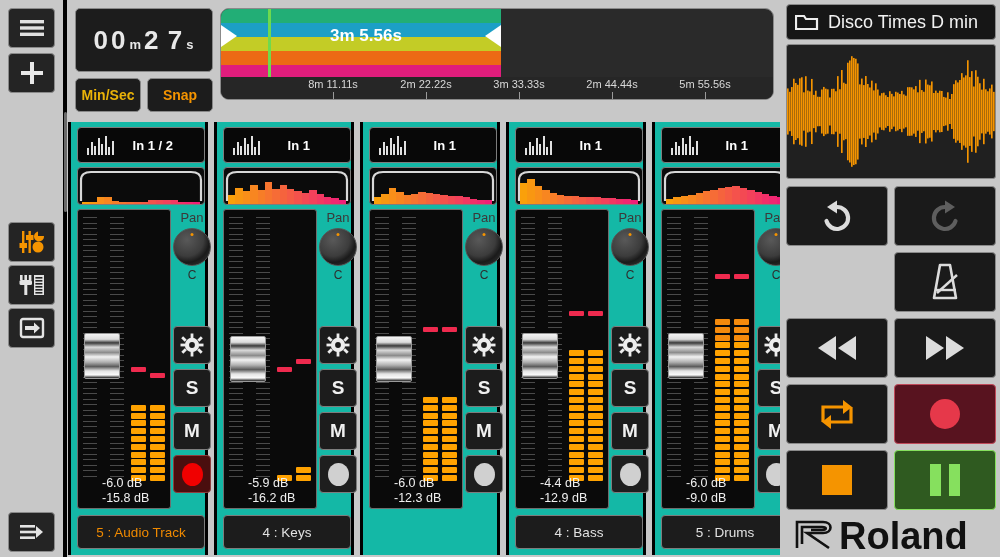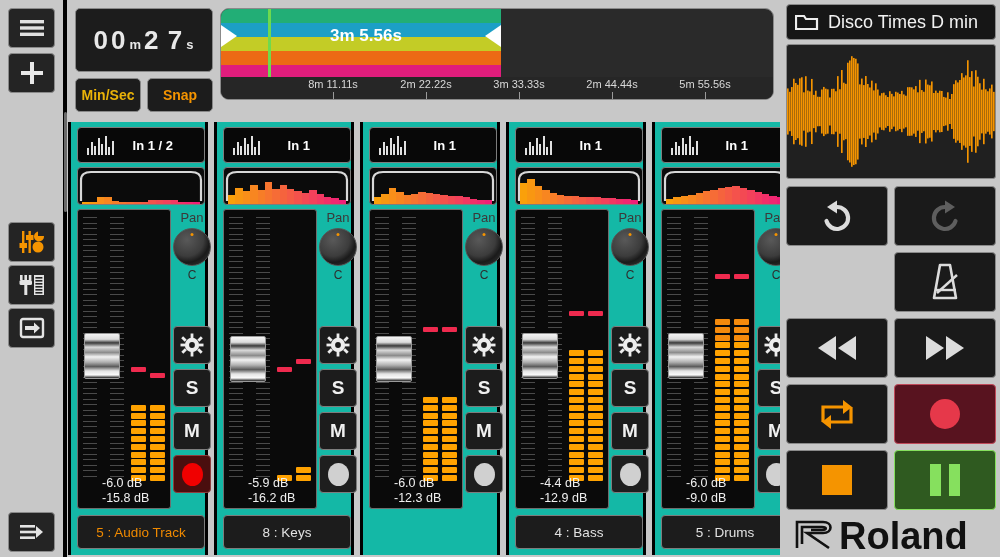--- a/index.html
+++ b/index.html
@@ -775,21 +775,21 @@
               </g>
               <circle cx="12" cy="12" r="2.9" fill="#1c1c1c"></circle>
             </svg>
           </div>
           <div class="side-btn">S</div>
           <div class="side-btn">M</div>
           <div class="side-btn rec-btn">
             <span class="rec-dot"></span>
           </div>
         </div>
-        <div class="ch-name">8 : Keys</div>
+        <div class="ch-name">4 : Keys</div>
       </div>
       <div class="channel" style="left: 292px;">
         <div class="ch-input">
           <div class="wave-ico">
             <i style="height: 7px;"></i>
             <i style="height: 13px;"></i>
             <i style="height: 9px;"></i>
             <i style="height: 17px;"></i>
             <i style="height: 11px;"></i>
             <i style="height: 19px;"></i>

